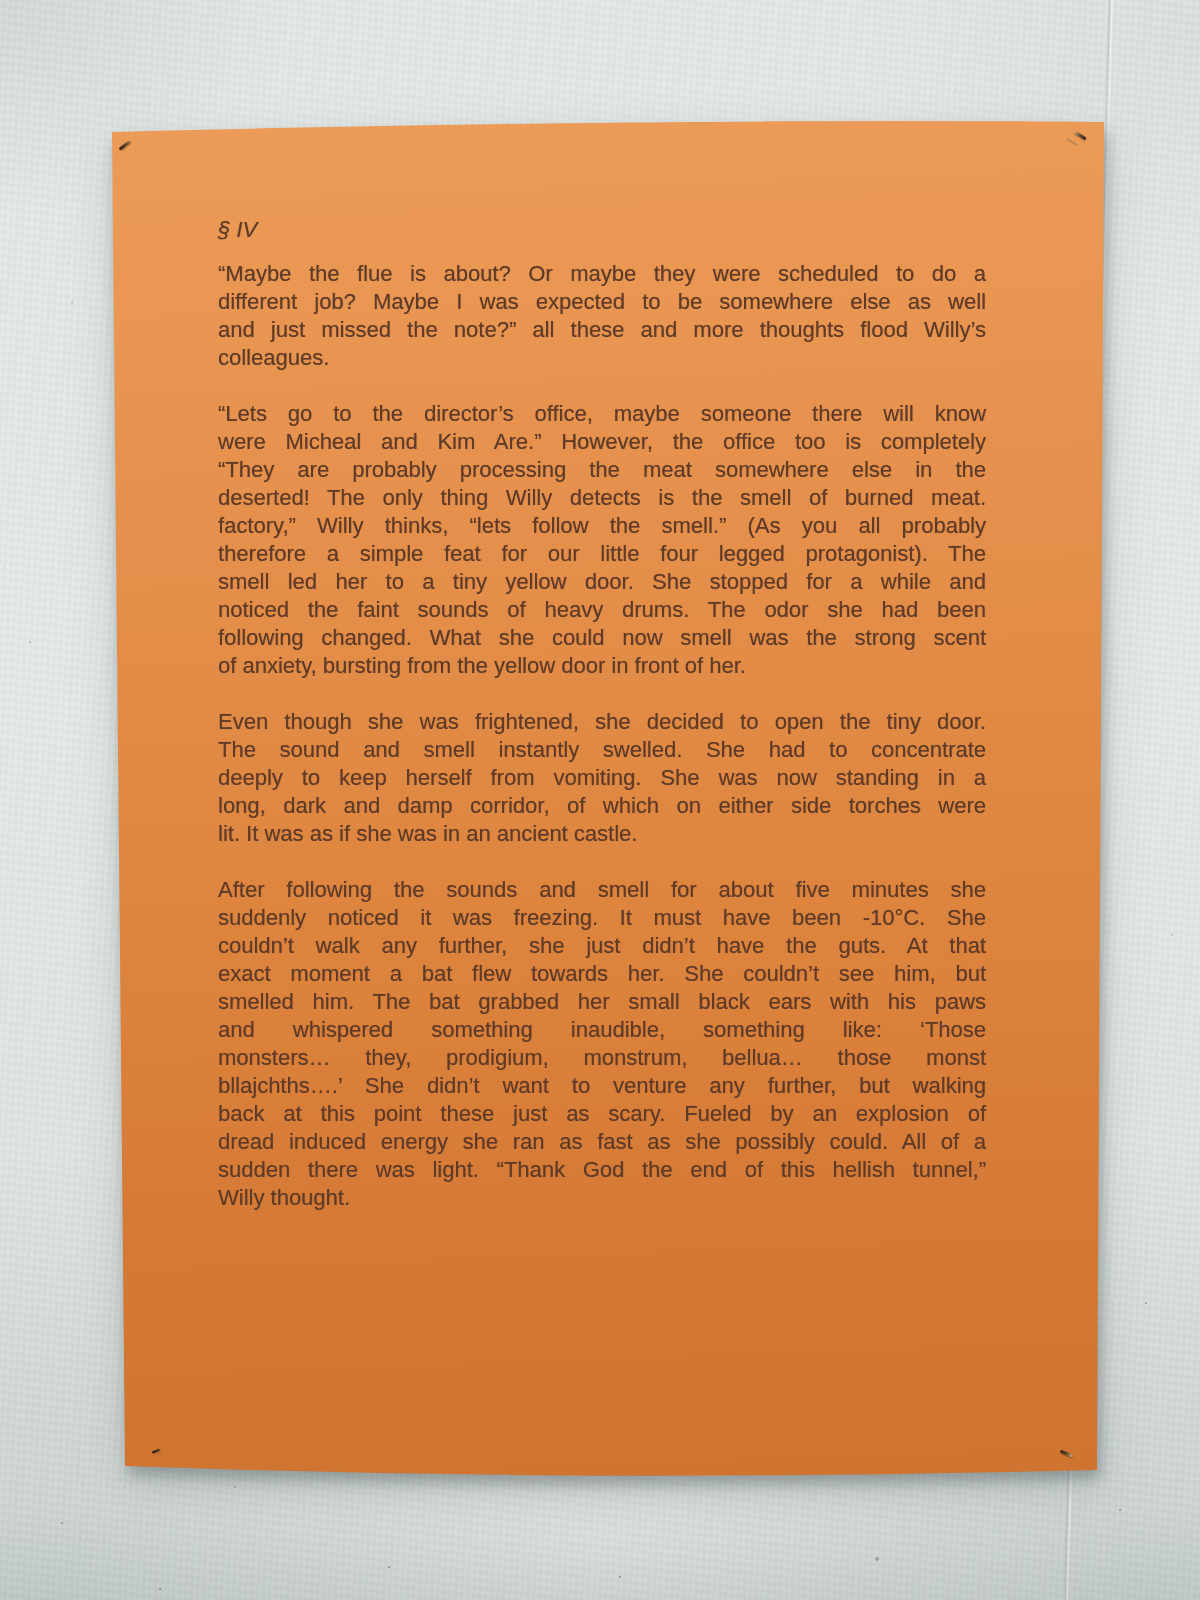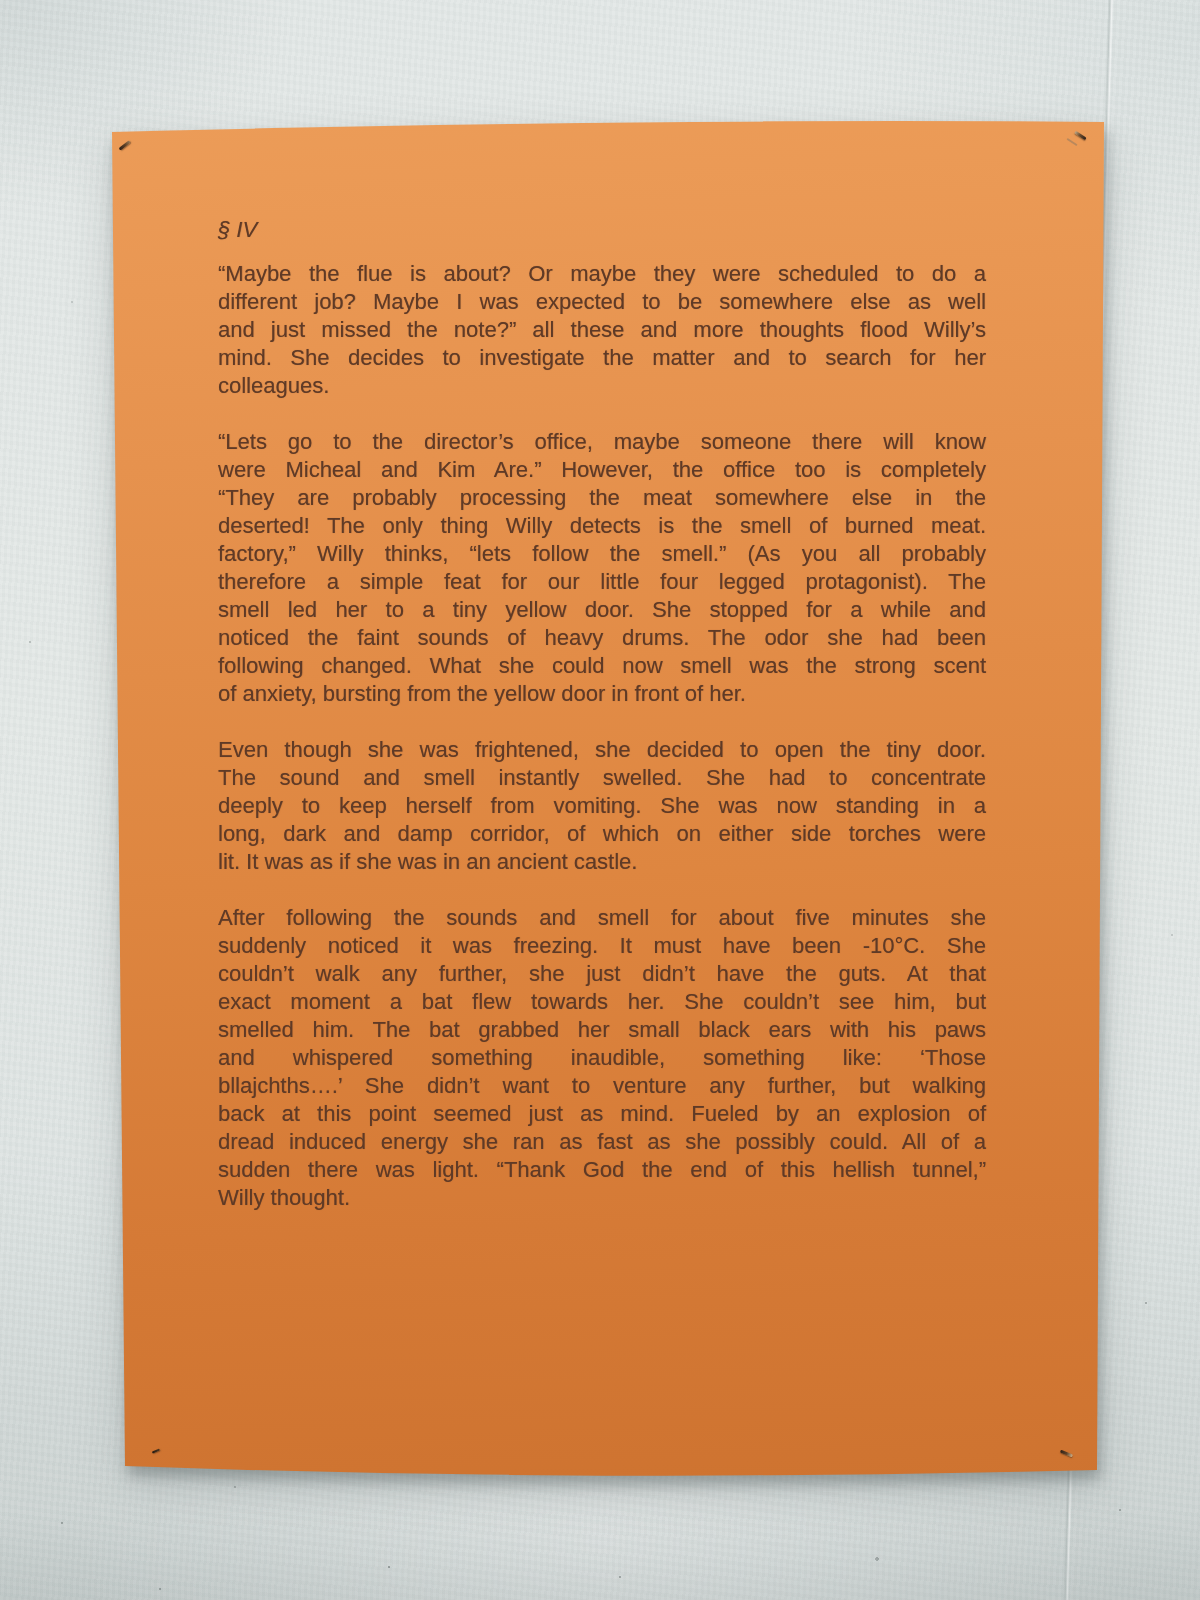--- a/index.html
+++ b/index.html
@@ -98,21 +98,20 @@
 
   <div class="paper-wrap">
     <div class="paper">
       <div class="text-block">
         <div class="heading">§ IV</div>
         <div class="paras">
             <div class="para">
               <div class="line">“Maybe the flue is about? Or maybe they were scheduled to do a</div>
               <div class="line">different job? Maybe I was expected to be somewhere else as well</div>
               <div class="line">and just missed the note?” all these and more thoughts flood Willy’s</div>
-              <div class="line">mind. She decides to investigate the matter and to search for her</div>
               <div class="line line--last">colleagues.</div>
             </div>
             <div class="para">
               <div class="line">“Lets go to the director’s office, maybe someone there will know</div>
               <div class="line">were Micheal and Kim Are.” However, the office too is completely</div>
               <div class="line">“They are probably processing the meat somewhere else in the</div>
               <div class="line">deserted! The only thing Willy detects is the smell of burned meat.</div>
               <div class="line">factory,” Willy thinks, “lets follow the smell.” (As you all probably</div>
               <div class="line">therefore a simple feat for our little four legged protagonist). The</div>
               <div class="line">smell led her to a tiny yellow door. She stopped for a while and</div>
@@ -127,22 +126,23 @@
               <div class="line">long, dark and damp corridor, of which on either side torches were</div>
               <div class="line line--last">lit. It was as if she was in an ancient castle.</div>
             </div>
             <div class="para">
               <div class="line">After following the sounds and smell for about five minutes she</div>
               <div class="line">suddenly noticed it was freezing. It must have been -10°C. She</div>
               <div class="line">couldn’t walk any further, she just didn’t have the guts. At that</div>
               <div class="line">exact moment a bat flew towards her. She couldn’t see him, but</div>
               <div class="line">smelled him. The bat grabbed her small black ears with his paws</div>
               <div class="line">and whispered something inaudible, something like: ‘Those</div>
+              <div class="line">monsters… they, prodigium, monstrum, bellua… those monst</div>
               <div class="line">bllajchths….’ She didn’t want to venture any further, but walking</div>
-              <div class="line">back at this point seemed just as mind. Fueled by an explosion of</div>
+              <div class="line">back at this point these just as scary. Fueled by an explosion of</div>
               <div class="line">dread induced energy she ran as fast as she possibly could. All of a</div>
               <div class="line">sudden there was light. “Thank God the end of this hellish tunnel,”</div>
               <div class="line line--last">Willy thought.</div>
             </div>
           </div>
       </div>
     </div>
   </div>
 
   <div class="pin pin-tl" style="left:116px; top:136px;"></div>

